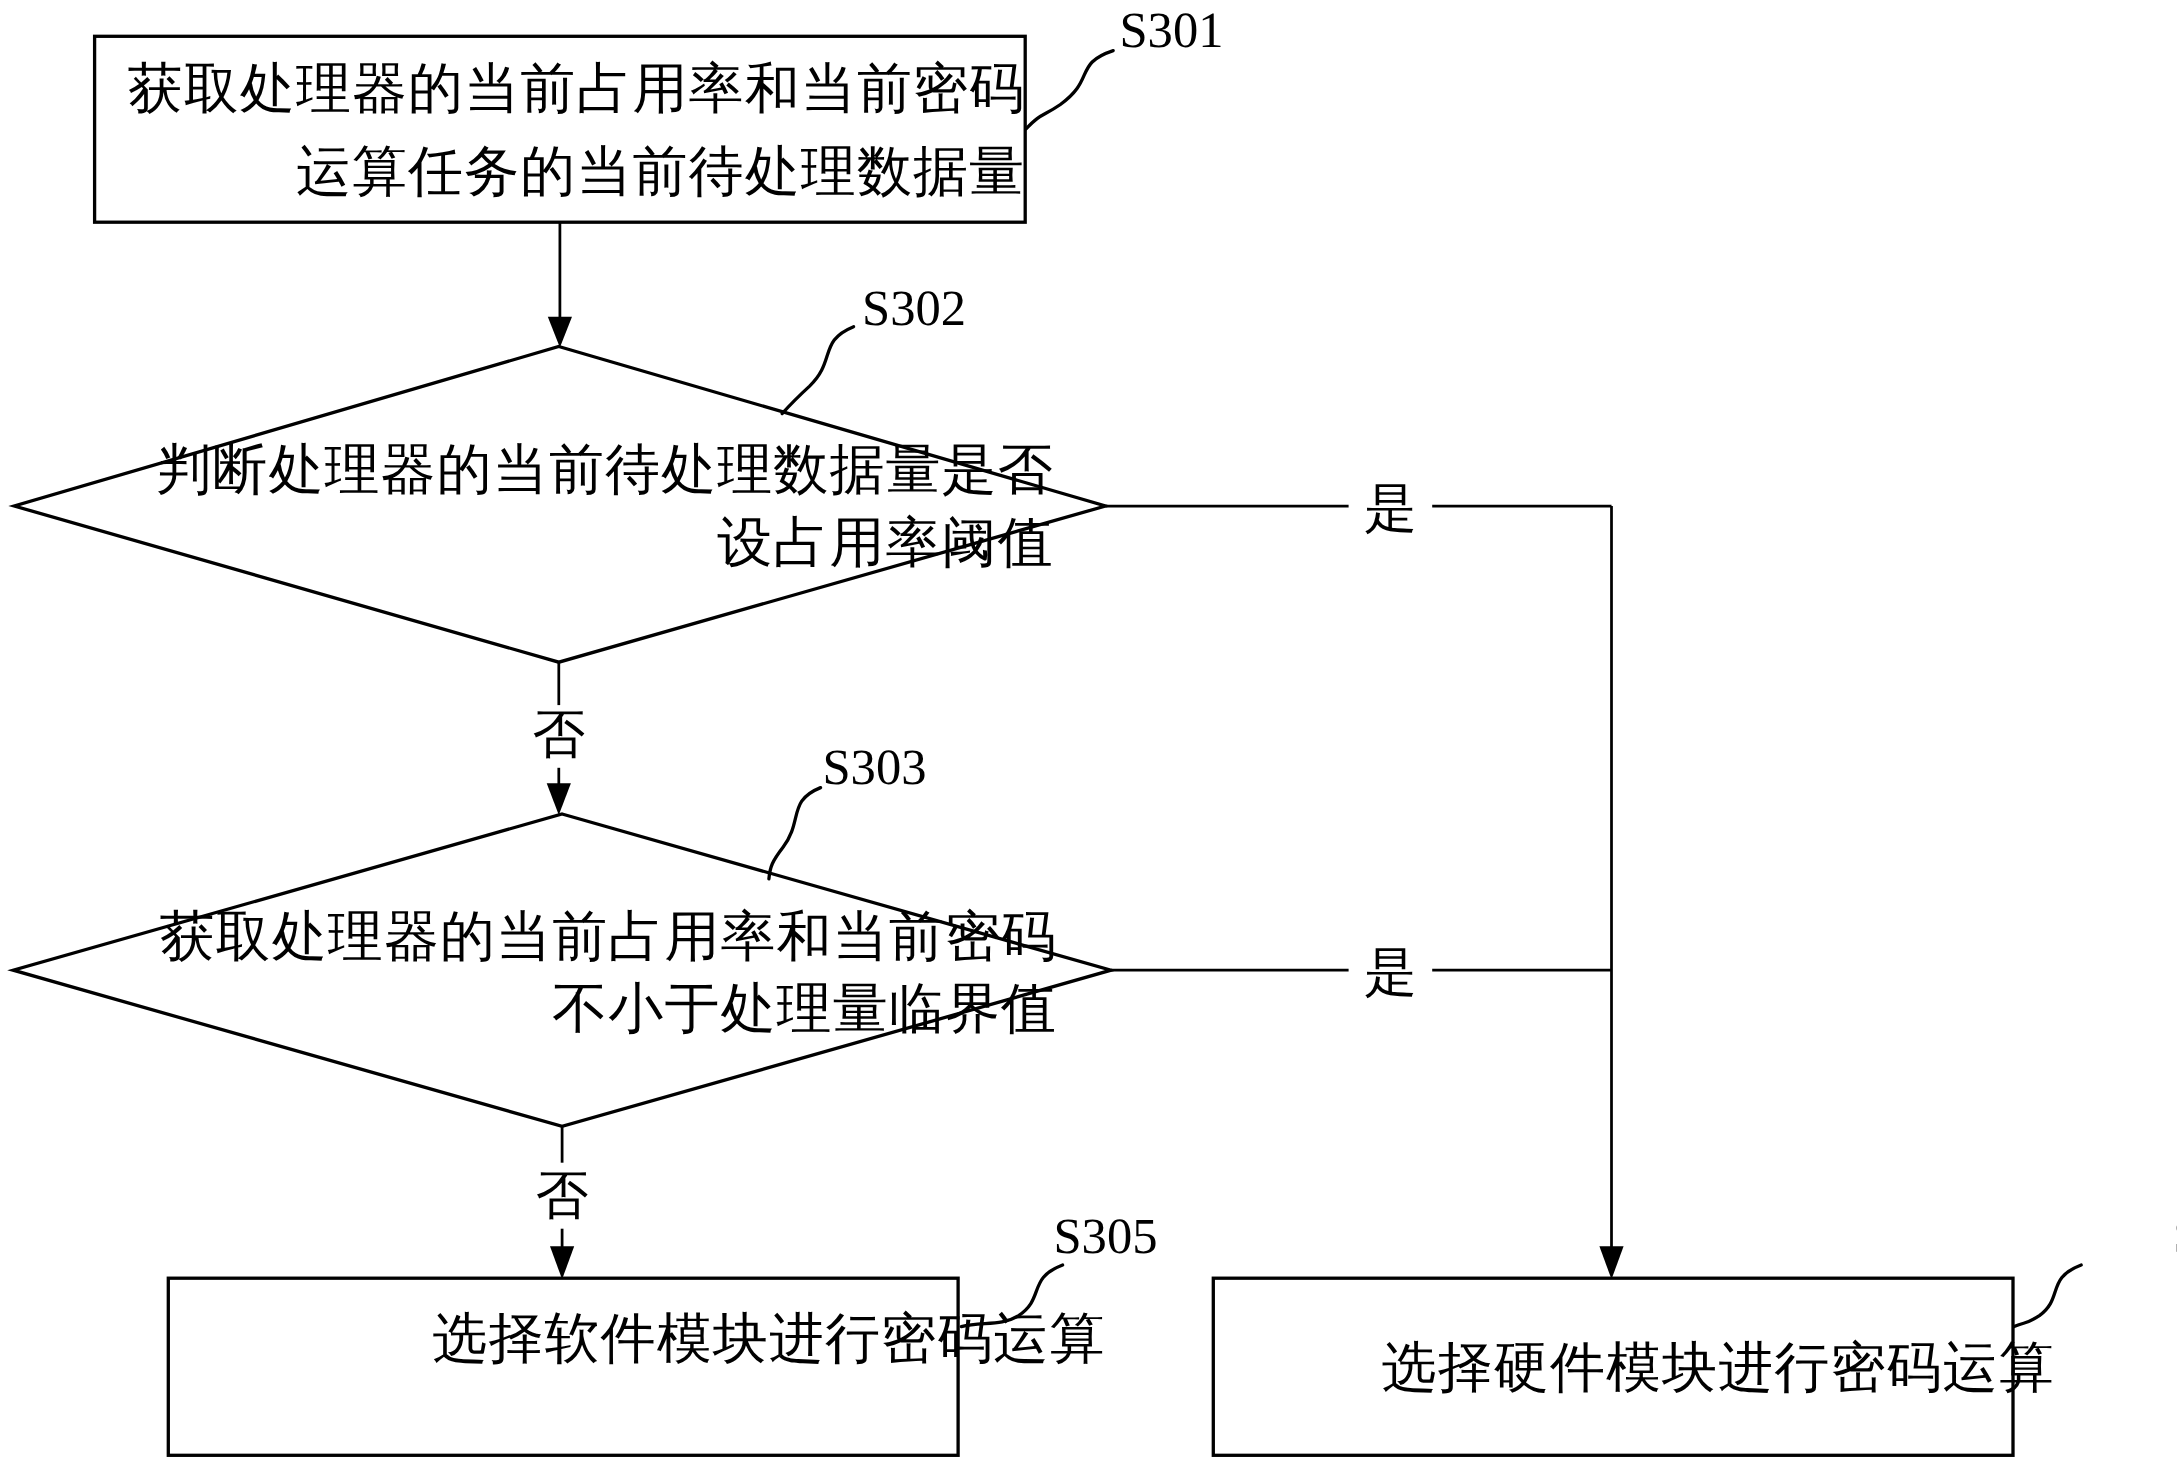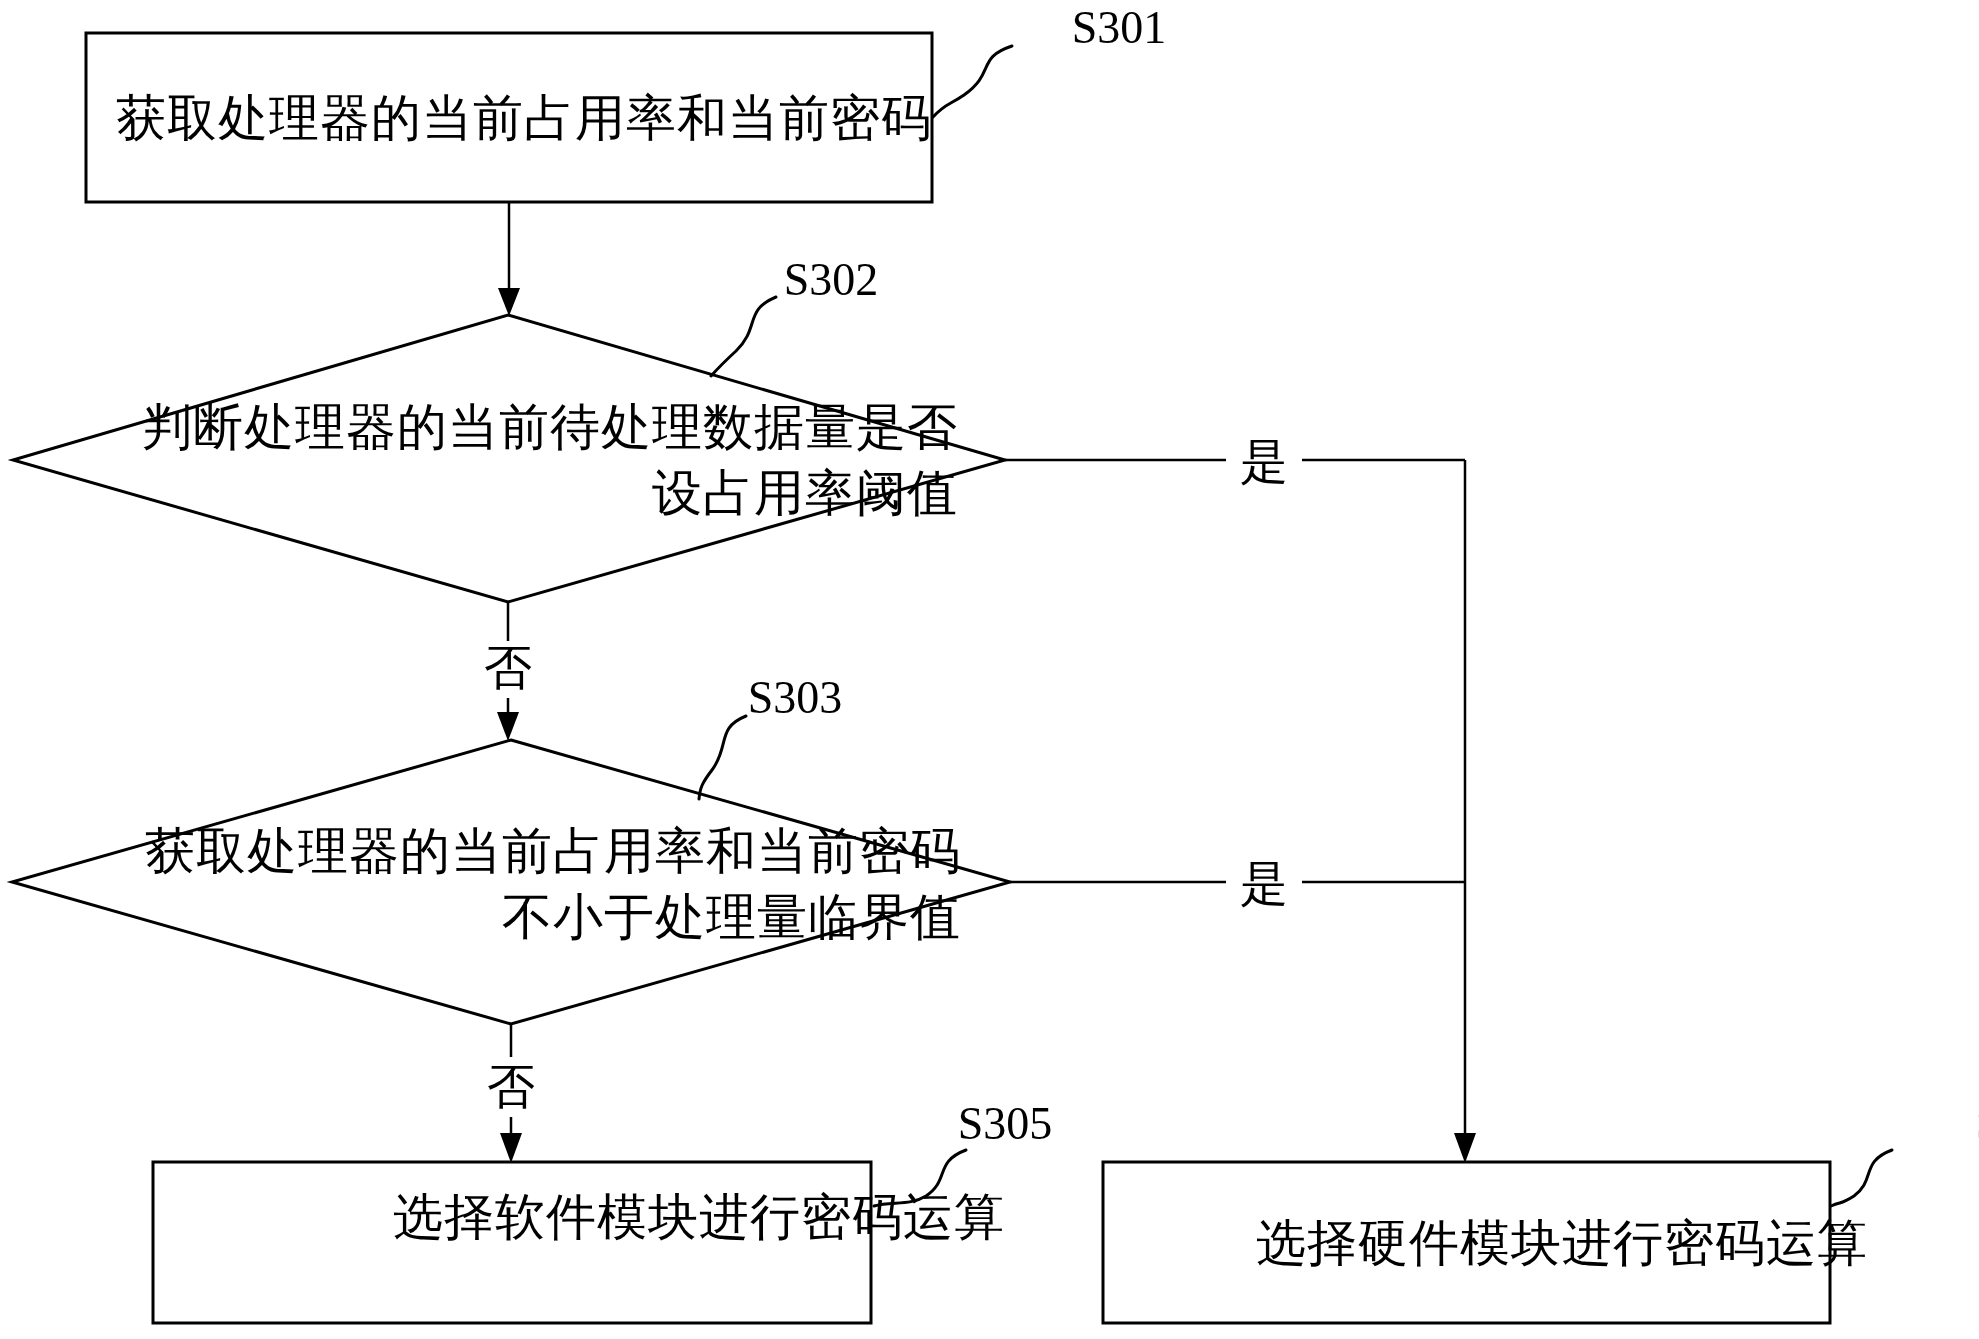--- a/index.html
+++ b/index.html
@@ -91,20 +91,21 @@
       <path d="M 1012 46 C 976 58, 996 72, 964 95 C 948 106, 946 103, 933 117"></path>
       <path d="M 776 297 C 744 310, 760 328, 736 351 C 724 362, 720 366, 711 376"></path>
       <path d="M 746 716 C 716 728, 730 746, 712 770 C 702 783, 700 788, 699 799"></path>
       <path d="M 966 1150 C 934 1162, 950 1180, 926 1196 C 910 1206, 892 1201, 874 1206"></path>
       <path d="M 1892 1150 C 1860 1162, 1876 1180, 1854 1196 C 1840 1205, 1842 1201, 1831 1206"></path>
     </g>
   </svg>
 
   <div class="txt box-text" style="left:86px; top:33px; width:846px; height:169px;">
     <span>获取处理器的当前占用率和当前密码</span>
+    <span>运算任务的当前待处理数据量</span>
   </div>
 
   <div class="txt" style="left:58px; top:330px; width:900px; height:260px;">
     <span>判断处理器的当前待处理数据量是否</span>
     <span>设占用率阈值</span>
   </div>
 
   <div class="txt" style="left:61px; top:754px; width:900px; height:260px;">
     <span>获取处理器的当前占用率和当前密码</span>
     <span>不小于处理量临界值</span>
@@ -116,19 +117,19 @@
 
   <div class="txt" style="left:1103px; top:1162px; width:765px; height:161px;">
     <span>选择硬件模块进行密码运算</span>
   </div>
 
   <div class="branch" style="left:478px; top:640px; width:60px; height:56px;">否</div>
   <div class="branch" style="left:481px; top:1059px; width:60px; height:56px;">否</div>
   <div class="branch on-line" style="left:1226px; top:432px; width:64px; height:60px;">是</div>
   <div class="branch on-line" style="left:1226px; top:854px; width:64px; height:60px;">是</div>
 
-  <div class="step-label" style="left:1064px; top:4px;  width:110px; height:46px;">S301</div>
+  <div class="step-label" style="left:1010px; top:4px;  width:110px; height:46px;">S301</div>
   <div class="step-label" style="left:776px; top:256px; width:110px; height:46px;">S302</div>
   <div class="step-label" style="left:740px; top:674px; width:110px; height:46px;">S303</div>
   <div class="step-label" style="left:950px; top:1100px; width:110px; height:46px;">S305</div>
   <div class="step-label" style="left:1944px; top:1100px; width:110px; height:46px;margin-left:24px;">S304</div>
 
 </div>
 
 </body></html>

